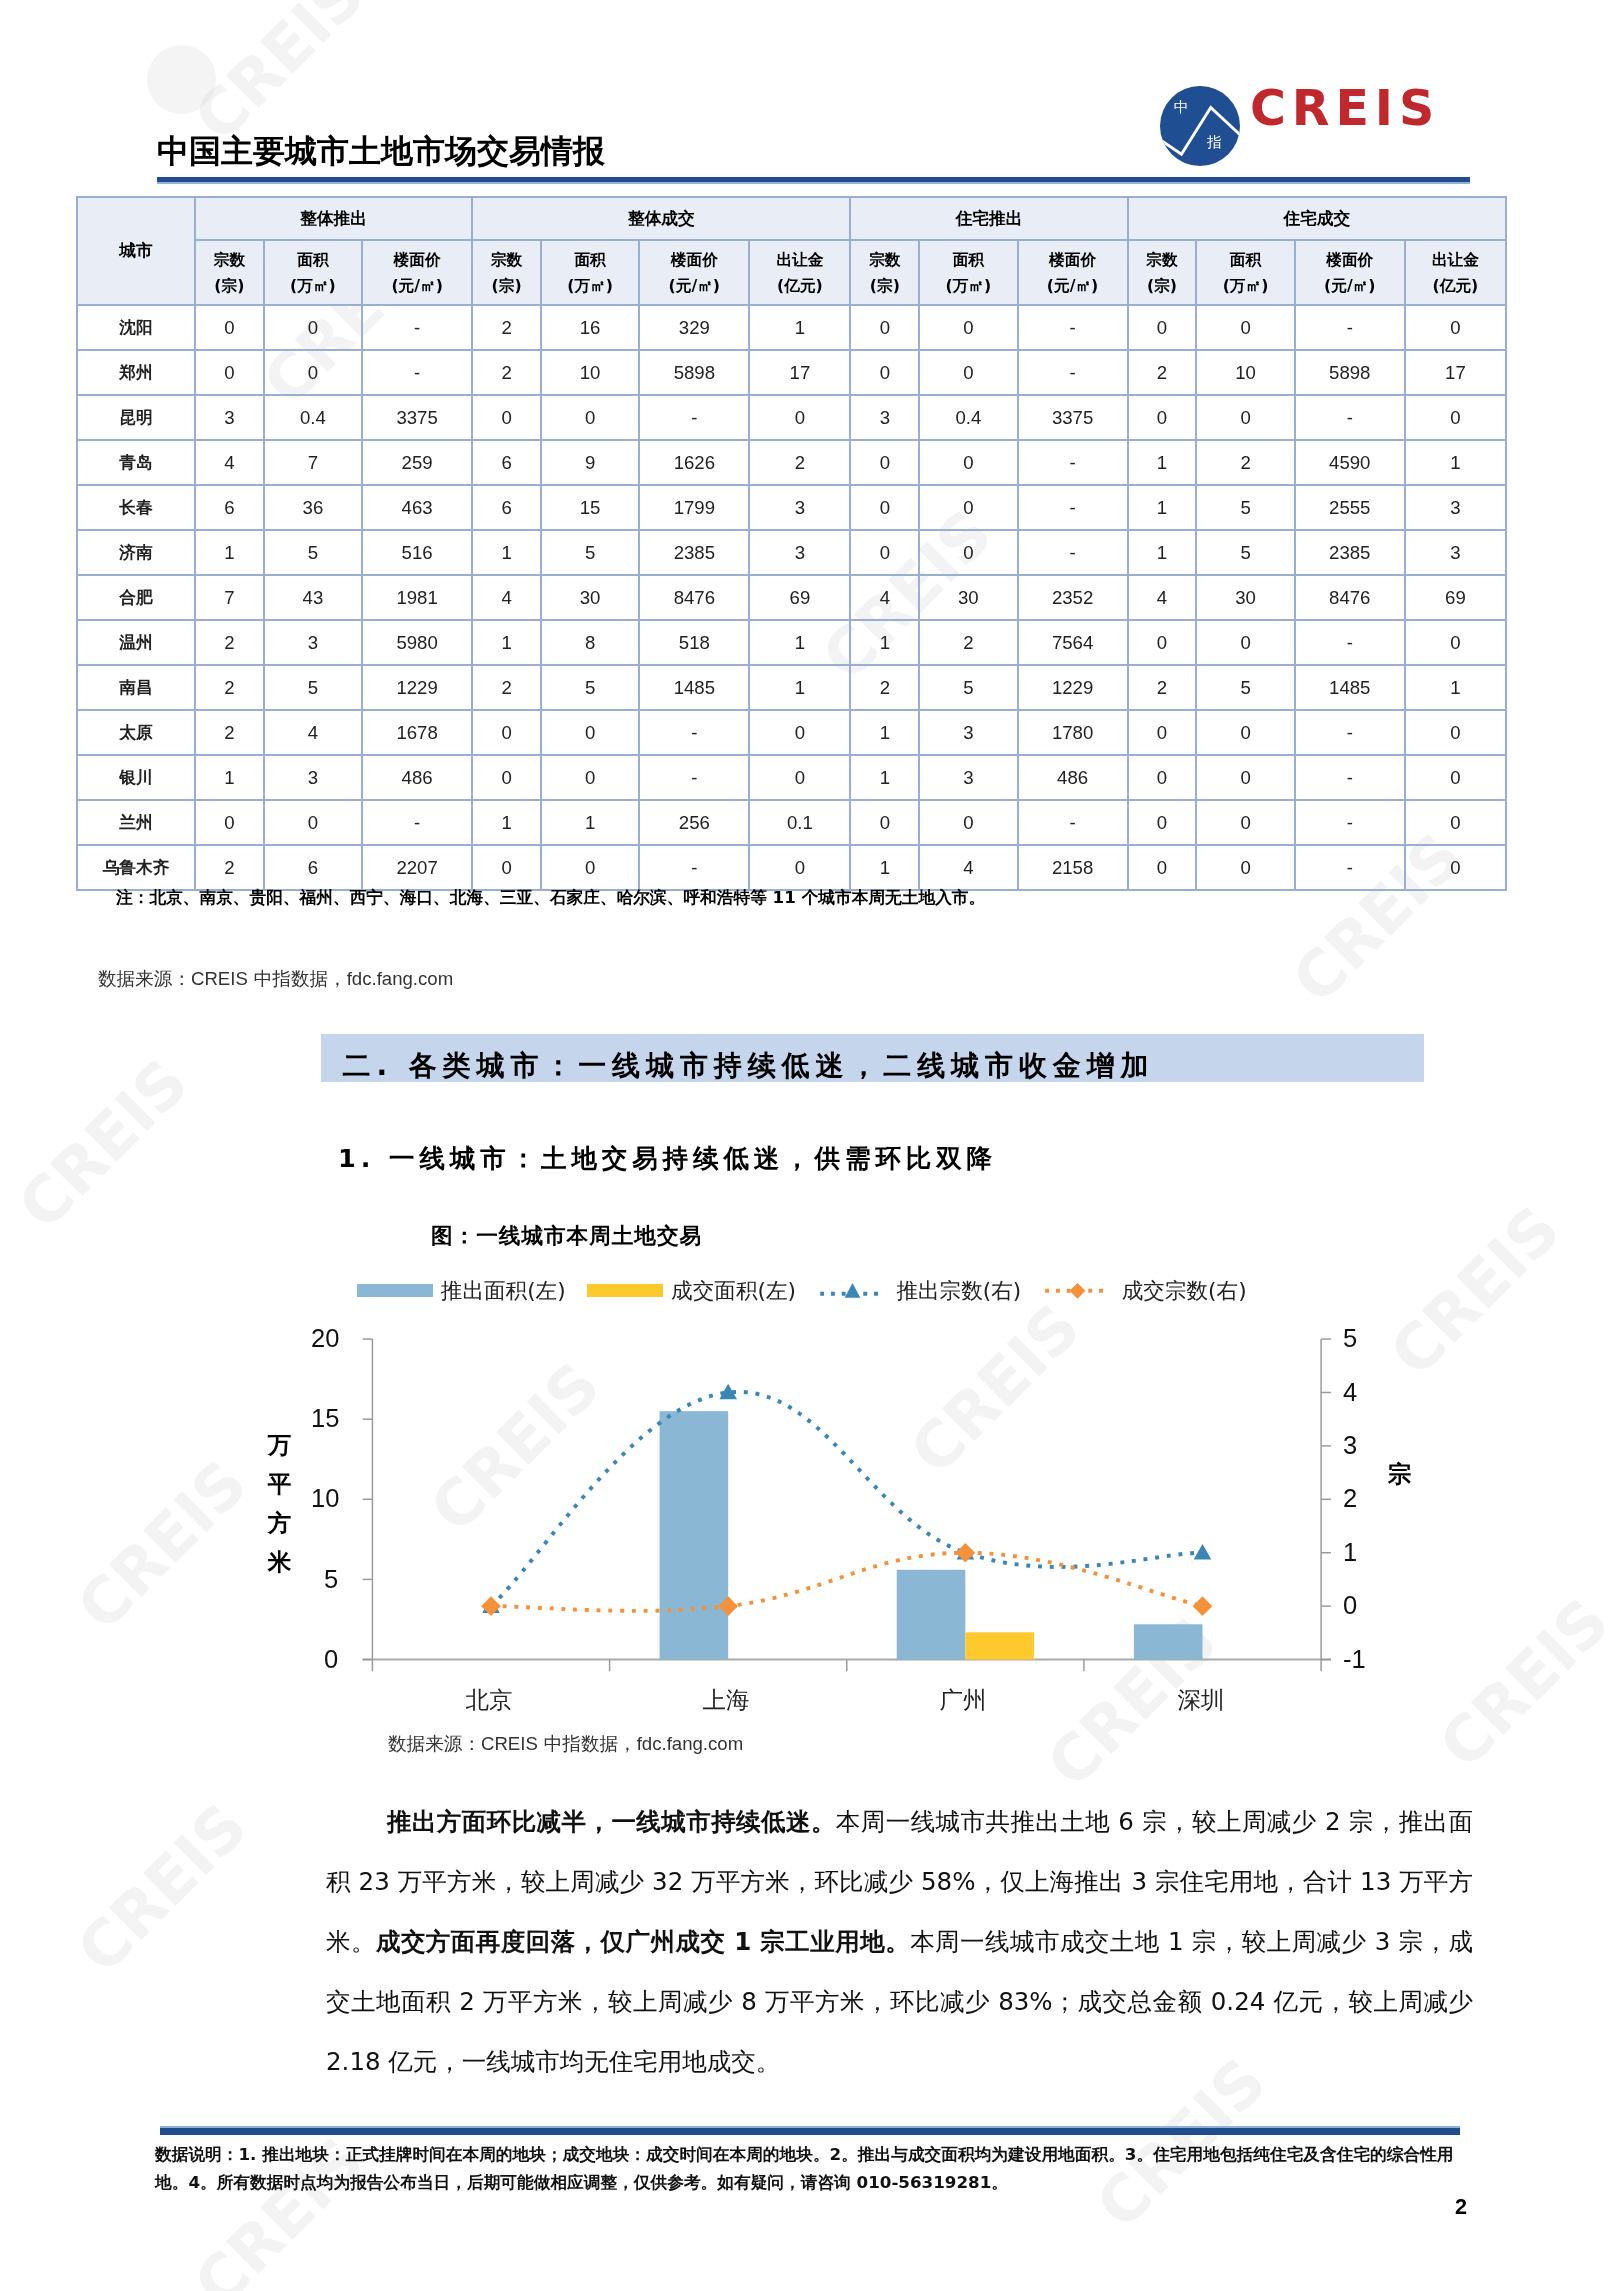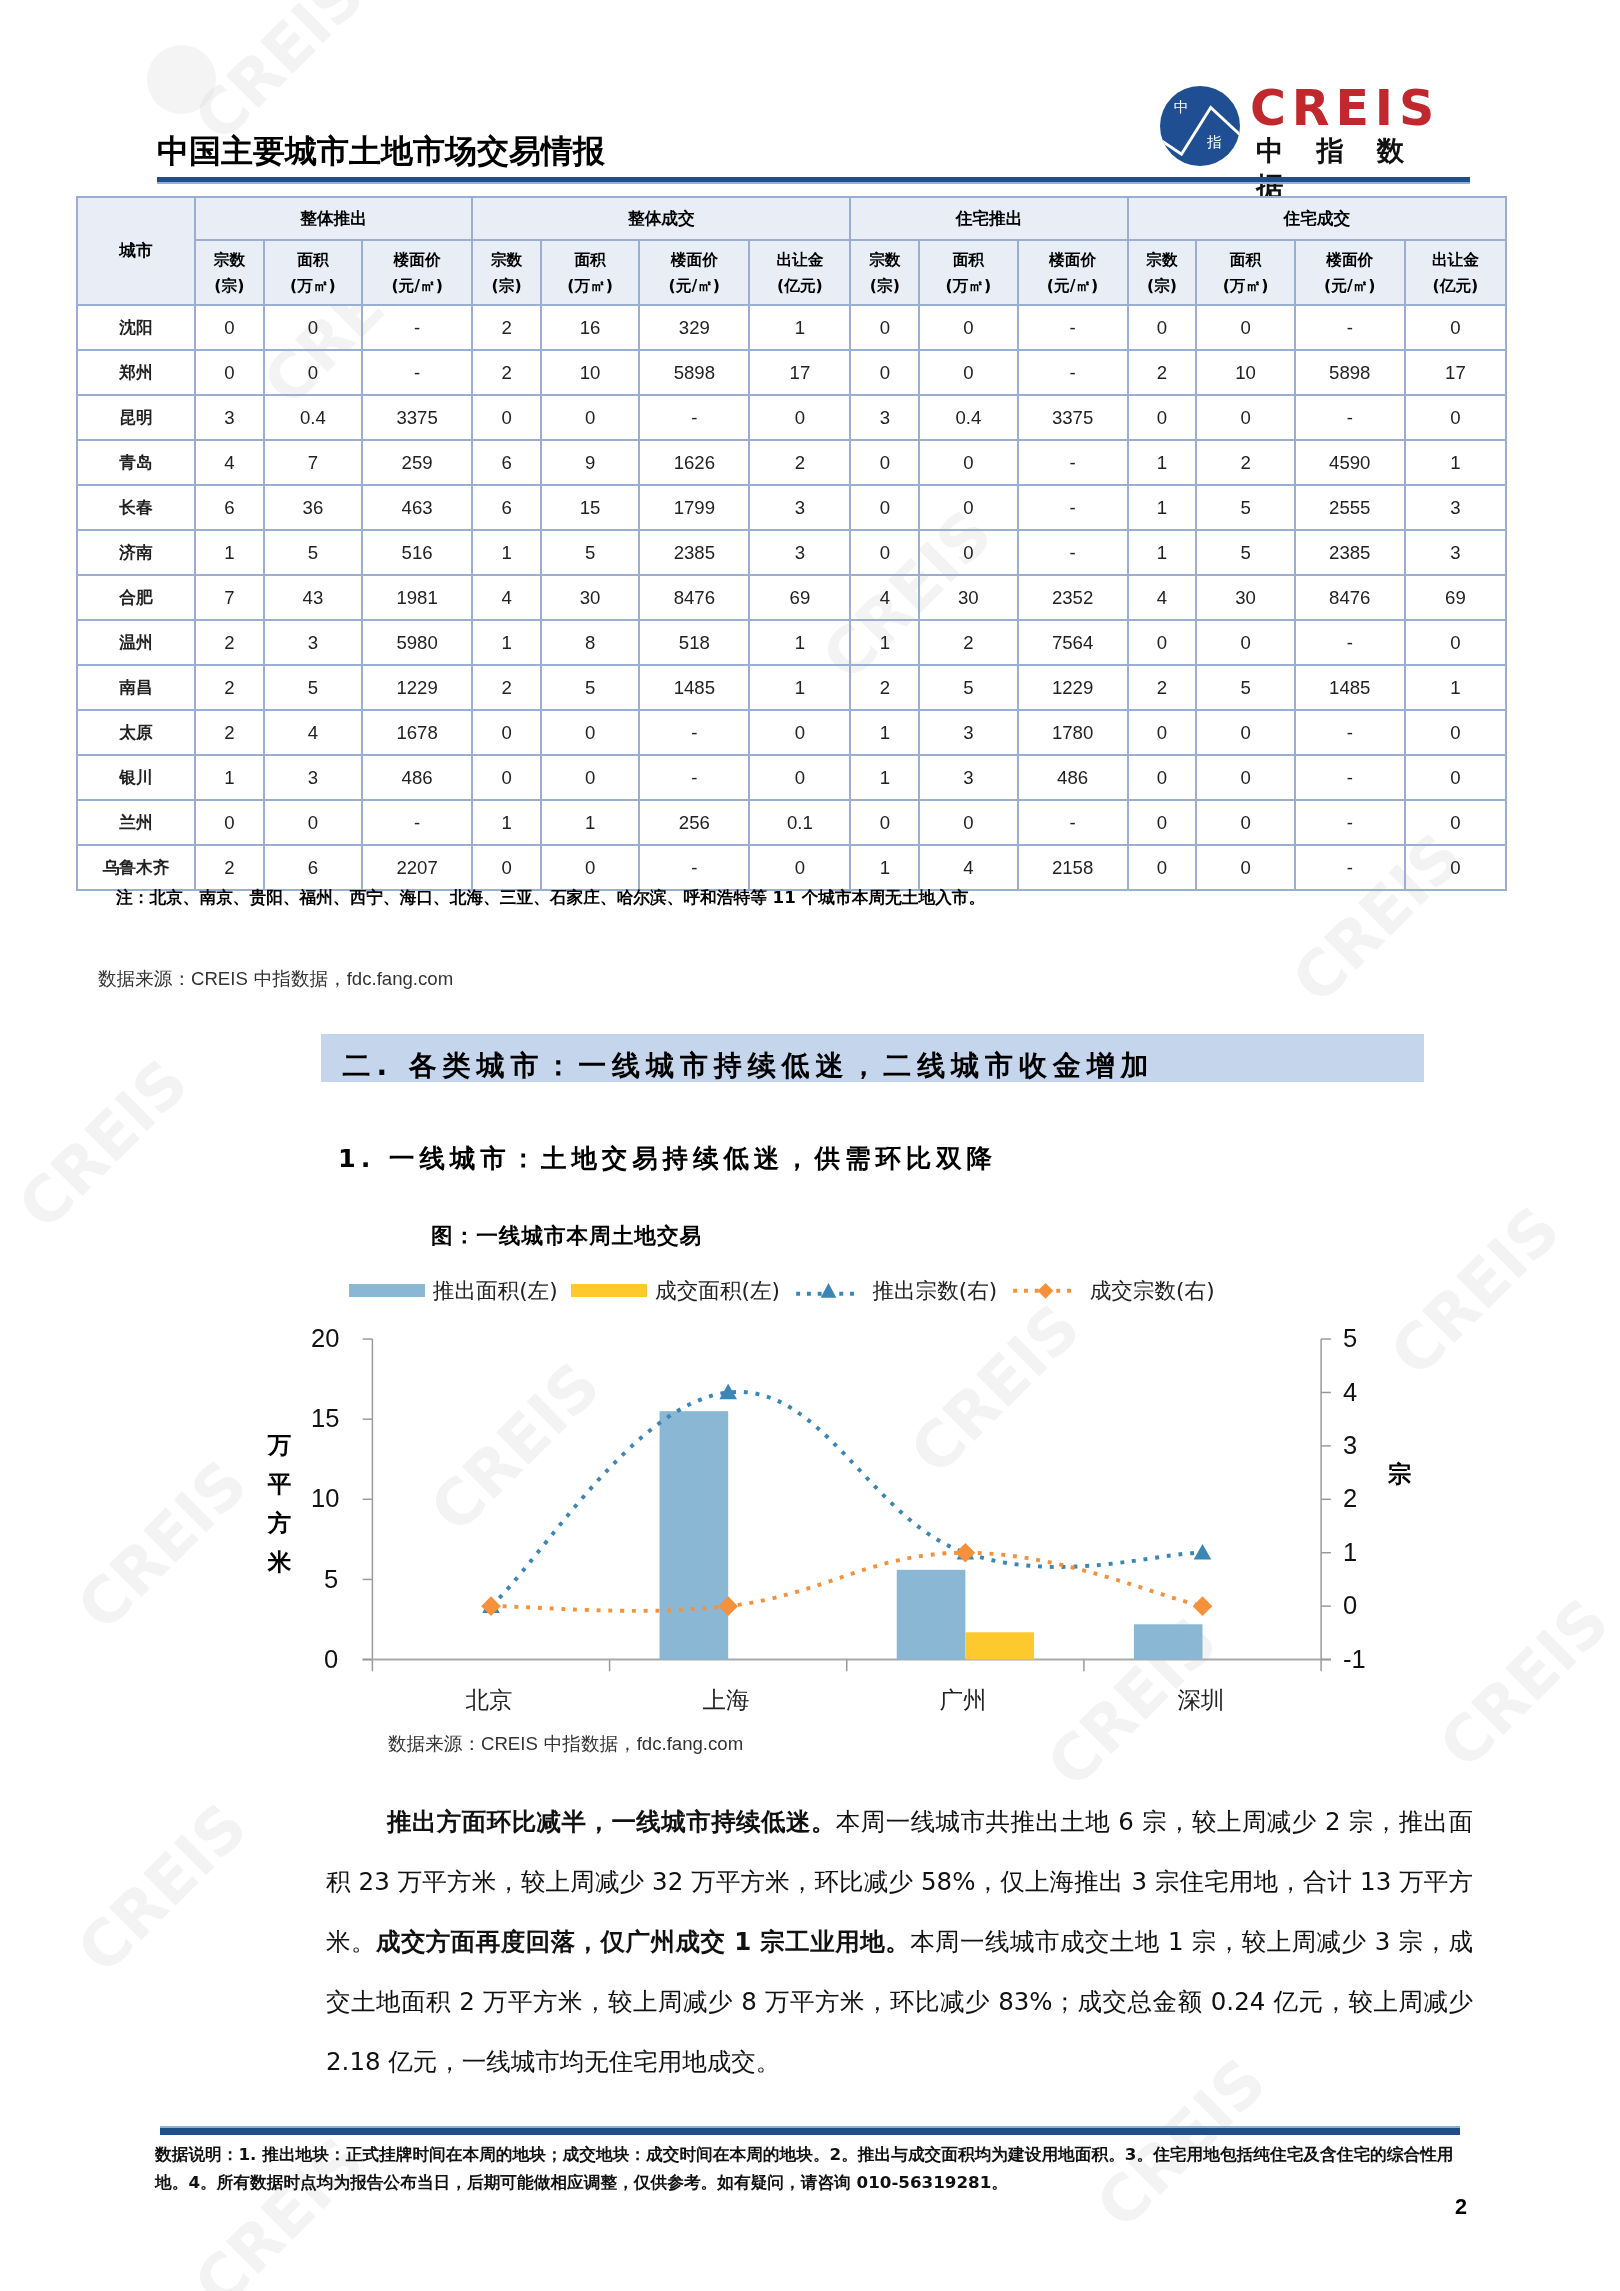--- a/index.html
+++ b/index.html
@@ -28,21 +28,21 @@
   .note { position: absolute; left: 116px; top: 886px; font-size: 16.7px; font-weight: bold; }
   .source1 { position: absolute; left: 98px; top: 966px; font-size: 18.6px; color: #333; }
   .source1 .latin, .chart-source .latin { font-family: "Liberation Sans", sans-serif; }
 
   .section-bar { position: absolute; left: 321px; top: 1034px; width: 1103px; height: 48px; background: #c5d5ec; }
   .section-bar span { position: absolute; left: 21.6px; top: 12.7px; font-size: 28px; font-weight: bold; letter-spacing: 5.9px; }
   .subsection { position: absolute; left: 338px; top: 1141px; font-size: 25.5px; font-weight: bold; letter-spacing: 4.9px; }
 
   .fig-title { position: absolute; left: 431px; top: 1221px; font-size: 21.6px; font-weight: bold; letter-spacing: 1px; }
   .legend { position: absolute; left: 349px; top: 1274px; height: 33px; display: flex; align-items: center; font-size: 21.6px; color: #222; }
-  .legend .item { display: flex; align-items: center; margin-right: 13.7px; }
+  .legend .item { display: flex; align-items: center; margin-right: 13.7px; margin-left: 8px; }
   .legend .sw-bar { width: 76px; height: 13.7px; margin-right: 7.8px; }
   .legend .sw-line { width: 69px; height: 19.6px; margin-right: 9.8px; }
 
   .chart { position: absolute; left: 0; top: 0; width: 1620px; height: 2292px; pointer-events: none; }
   .ytick { position: absolute; font-family: "Liberation Sans", sans-serif; font-size: 25.5px; color: #111; }
   .ylabel-left { position: absolute; left: 265px; top: 1426px; font-size: 23.5px; font-weight: bold; width: 29px; line-height: 39px; text-align: center; }
   .ylabel-right { position: absolute; left: 1388px; top: 1458px; font-size: 23.5px; font-weight: bold; }
   .xcat { position: absolute; top: 1684px; font-size: 23.5px; color: #222; transform: translateX(-50%); }
   .chart-source { position: absolute; left: 388px; top: 1731px; font-size: 18.6px; color: #333; }
 
@@ -78,21 +78,20 @@
 <div class="header-title">中国主要城市土地市场交易情报</div>
 <div class="logo">
   <div class="logo-circle">
     <svg width="80" height="80" style="position:absolute;left:0;top:0" viewBox="0 0 82 82">
       <polyline points="0,55 22,70 52,22 82,50" fill="none" stroke="#ffffff" stroke-width="3"></polyline>
     </svg>
     <span class="c1">中</span>
     <span class="c2">指</span>
   </div>
   <div class="logo-word">CREIS</div>
-  <div class="logo-sub">中指数据</div>
 </div>
 <div class="header-rule"></div>
 
 <table class="data">
   <thead>
     <tr class="grp">
       <th class="city" rowspan="2">城市</th>
       <th colspan="3" class="thick-l">整体推出</th>
       <th colspan="4" class="thick-l">整体成交</th>
       <th colspan="3" class="thick-l">住宅推出</th>

